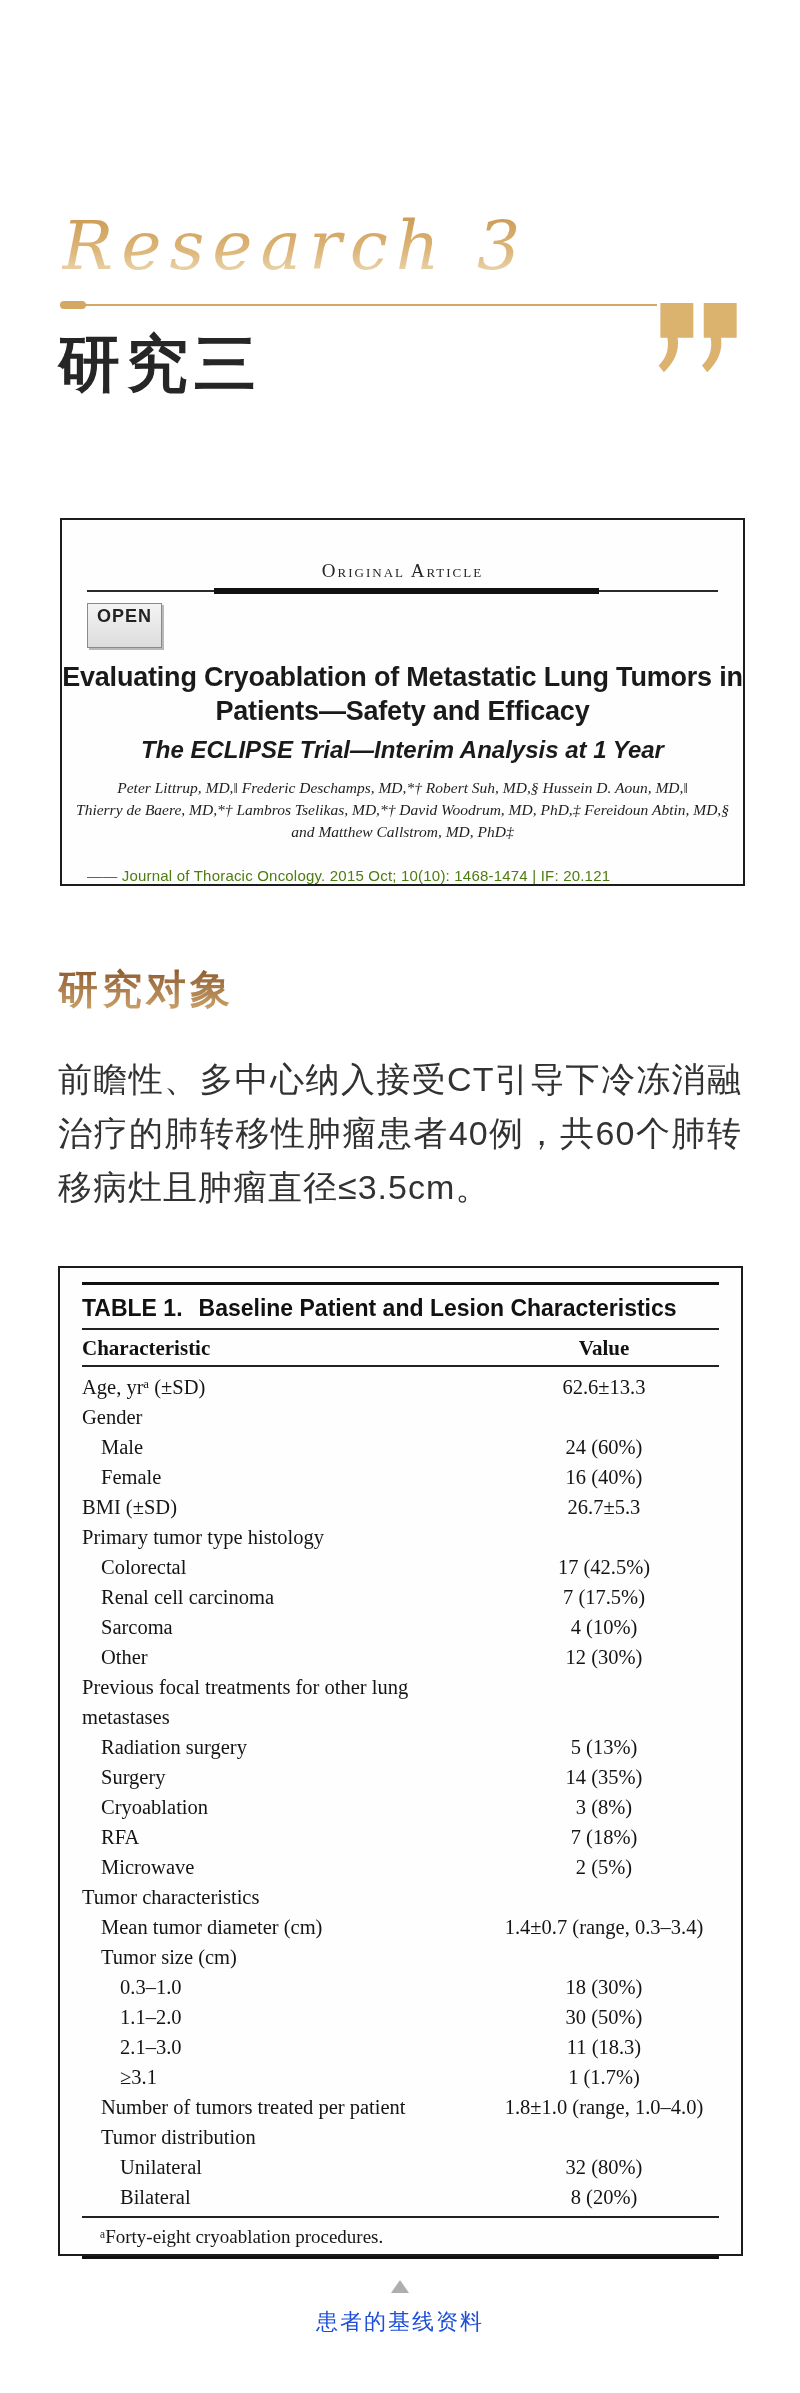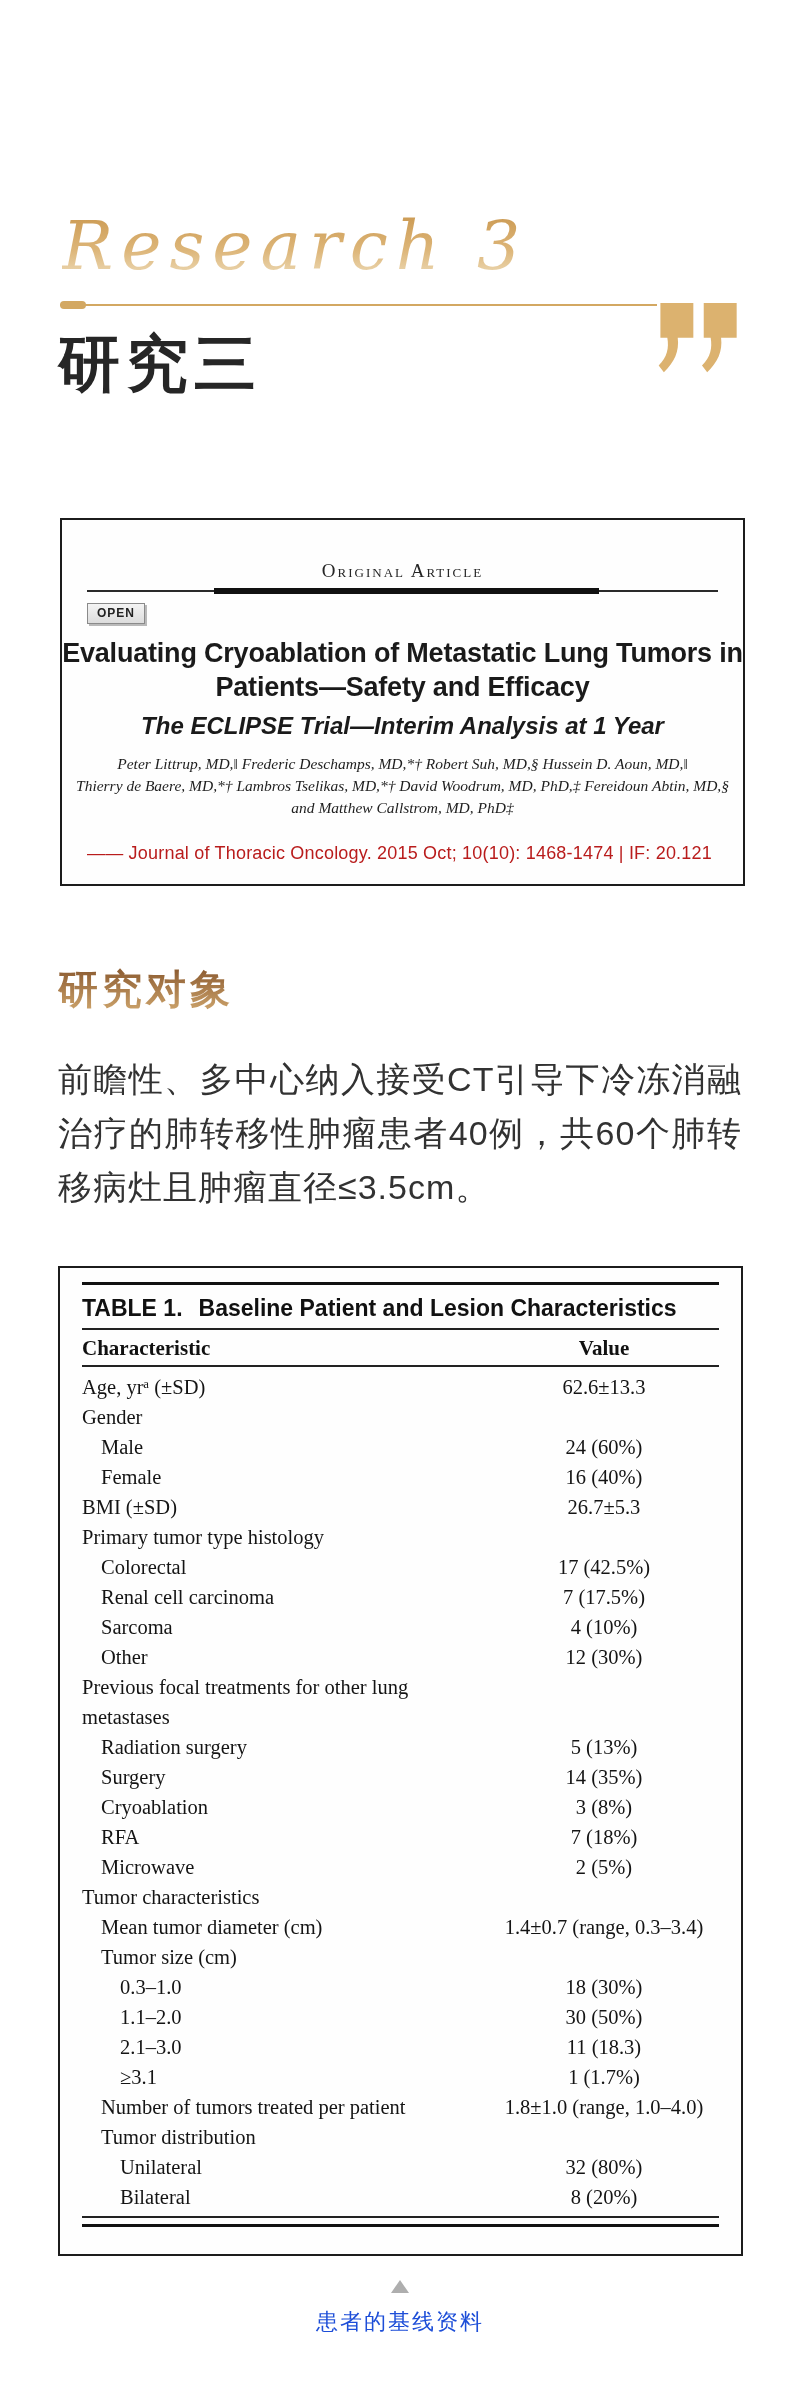--- a/index.html
+++ b/index.html
@@ -38,39 +38,39 @@
     border:2px solid #1c1c1c; background:#fefefe; padding-top:40px;
   }
   .oa-head {
     text-align:center; font-family:"Liberation Serif", serif; font-variant:small-caps;
     font-size:19px; letter-spacing:2px; color:#262626;
   }
   .oa-rule-row { position:relative; margin:6px 25px 0 25px; height:7px; }
   .oa-rule-row .thin { position:absolute; left:0; right:0; top:2px; height:2px; background:#2a2a2a; }
   .oa-rule-row .thick { position:absolute; left:127px; top:0; width:385px; height:6px; background:#111; }
   .open-badge {
-    display:inline-block; margin:8px 0 0 25px; padding:2px 9px 3px 9px;
-    font-size:12px; font-weight:700; letter-spacing:1px; color:#222;
+    display:inline-block; margin:8px 0 0 25px; padding:2px 9px 20px 9px;
+    font-size:18px; font-weight:700; letter-spacing:1px; color:#222;
     background:linear-gradient(180deg,#f4f4f4,#dcdcdc);
     border:1px solid #8a8a8a; box-shadow:2px 2px 0 #b9b9b9;
   }
   .paper-title {
     margin-top:12px; text-align:center; font-weight:700; font-size:27px; line-height:34px;
     color:#1a1a1a; letter-spacing:-0.2px;
   }
   .paper-subtitle {
     margin-top:8px; text-align:center; font-weight:700; font-style:italic;
     font-size:24px; line-height:28px; color:#1a1a1a;
   }
   .authors {
     margin-top:13px; text-align:center; font-family:"Liberation Serif", serif;
     font-style:italic; font-size:15.5px; line-height:22px; color:#1e1e1e;
   }
   .citation {
-    margin:24px 0 8px 25px; font-size:18px; color:#b91c1c; letter-spacing:0.2px;
+    margin:24px 0 8px 25px; font-size:15px; color:#4d7c0f; letter-spacing:0.2px;
   }
 
   
   .study-heading {
     margin:80px 0 9px 58px; font-family:Liberation Sans, sans-serif; font-weight:700;
     font-size:40px; line-height:46px; letter-spacing:4px;
     background:linear-gradient(180deg,#8f5f34 10%,#c79d66 90%);
     -webkit-background-clip:text; background-clip:text;
     -webkit-text-fill-color:transparent; color:transparent;
   }
@@ -279,19 +279,20 @@
         <div class="lab">Unilateral</div>
         <div class="val">32 (80%)</div>
       </div>
     <div class="t-row lvl2">
         <div class="lab">Bilateral</div>
         <div class="val">8 (20%)</div>
       </div>
   </div>
 
   <div class="t-rule-thin pre-foot"></div>
+  <div class="t-footnote">ᵃForty-eight cryoablation procedures.</div>
   <div class="t-rule-thick bottom"></div>
 </div>
 
 <div class="footer">
   <div class="tri"></div>
   <div class="caption">患者的基线资料</div>
 </div>
 
 </body></html>

